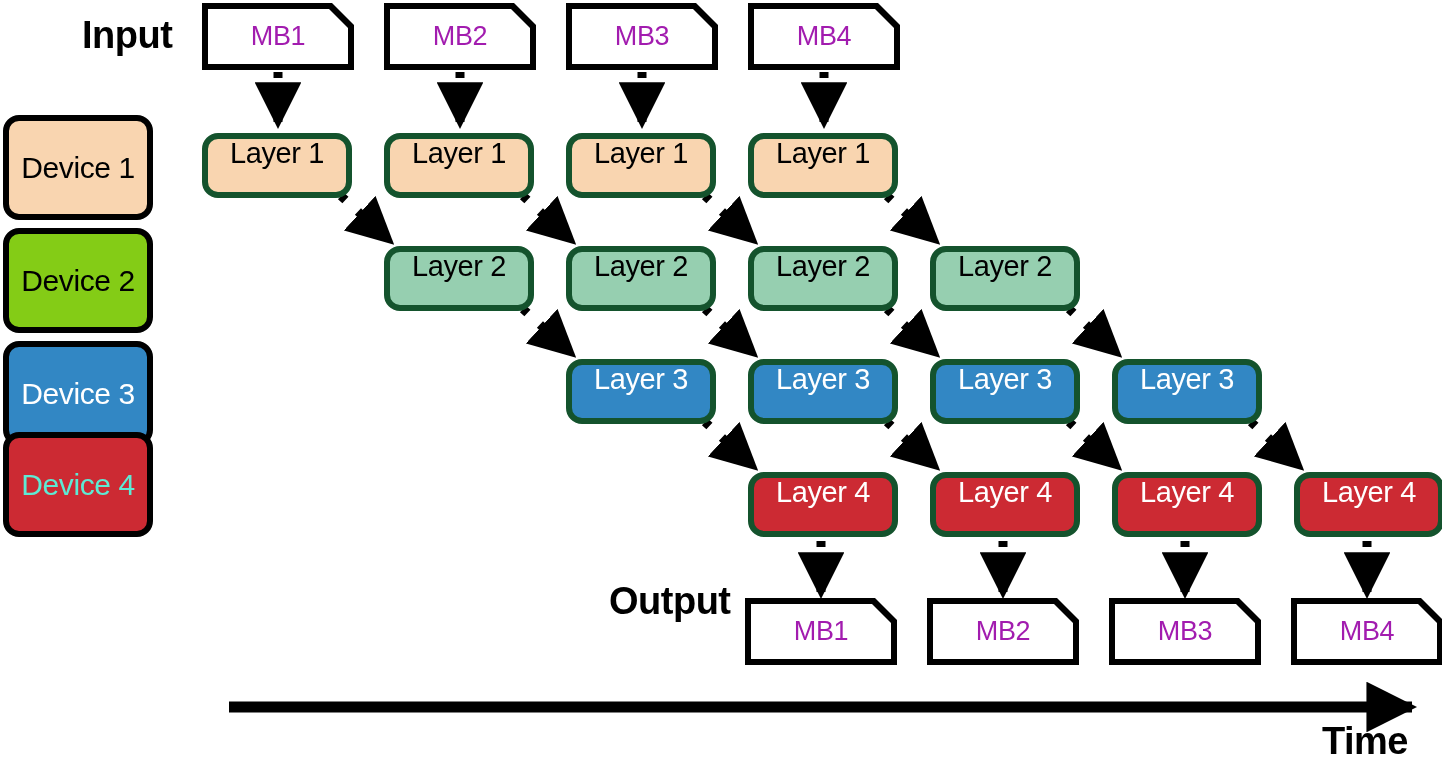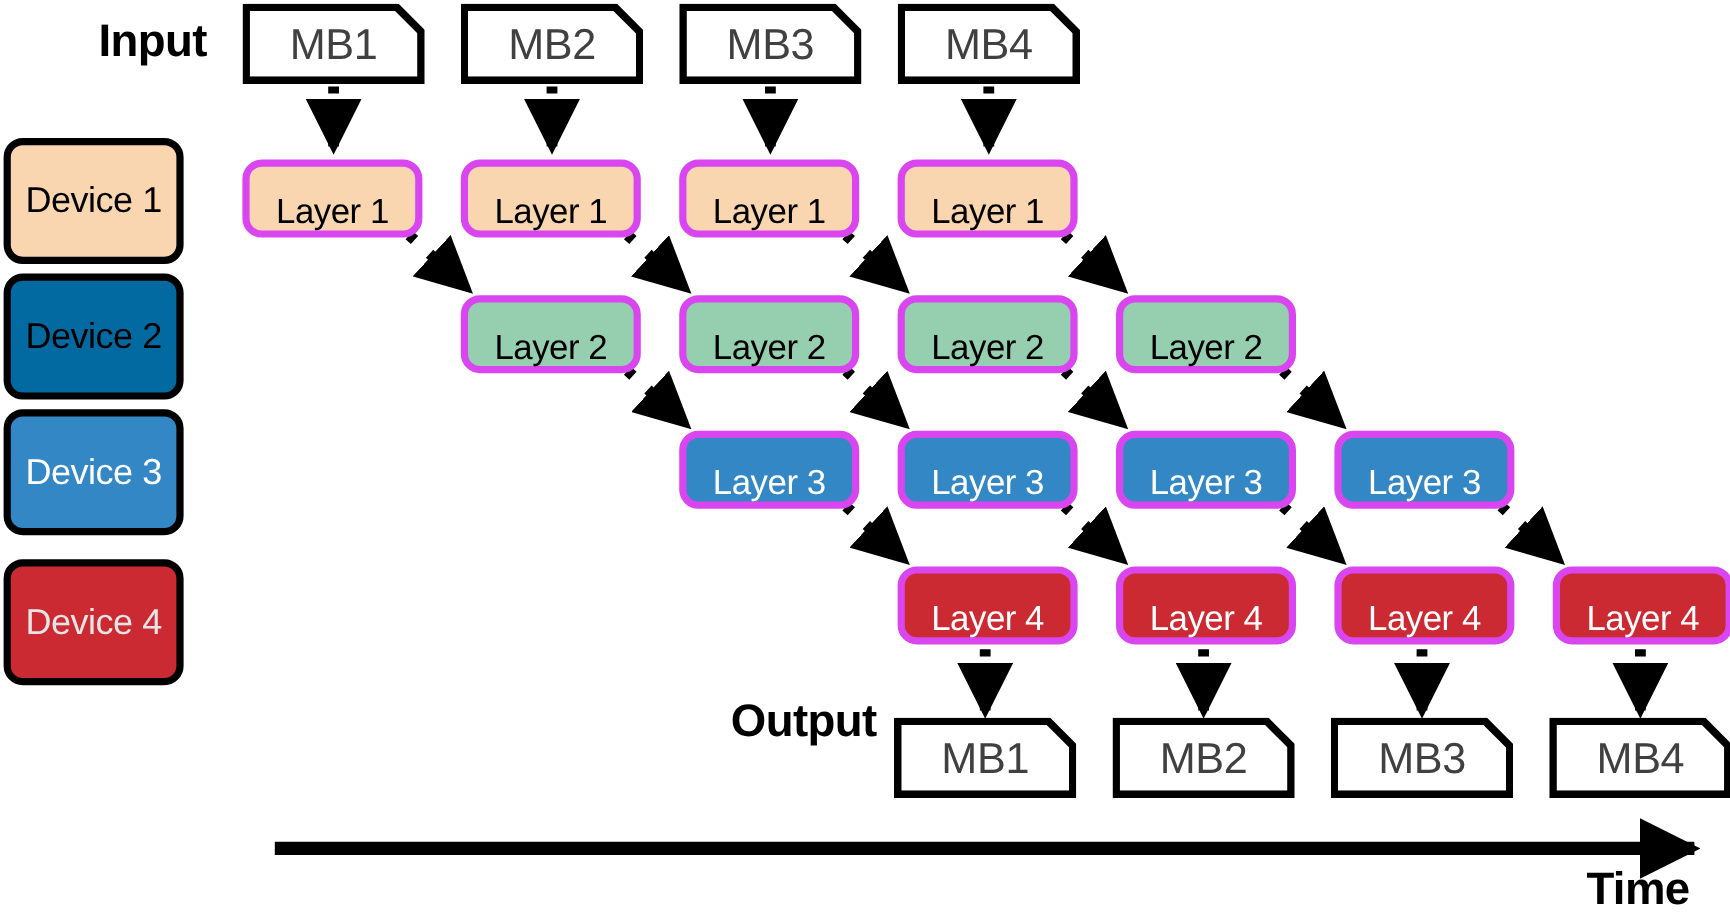--- a/index.html
+++ b/index.html
@@ -43,24 +43,24 @@
     justify-content: center;
     font-size: 30px;
     line-height: 1;
     letter-spacing: -0.4px;
   }
 
   
   .layer-box {
     width: 150px;
     height: 65px;
-    border: 6px solid #d946ef;
+    border: 6px solid #14532d;
     border-radius: 16px;
     display: flex;
-    align-items: flex-end;
+    align-items: flex-start;
     justify-content: center;
     font-size: 29px;
     line-height: 1;
     letter-spacing: -0.4px;
     z-index: 5;
   }
 
   
   .mb-box {
     width: 152px;
@@ -80,22 +80,22 @@
     background: #fff;
     -webkit-clip-path: polygon(0 0, calc(100% - 19px) 0, 100% 19px, 100% 100%, 0 100%);
     clip-path: polygon(0 0, calc(100% - 19px) 0, 100% 19px, 100% 100%, 0 100%);
   }
   .mb-label {
     position: absolute;
     inset: 0;
     display: flex;
     align-items: center;
     justify-content: center;
-    font-size: 36px;
-    color: #404040;
+    font-size: 27px;
+    color: #a21caf;
     letter-spacing: -0.3px;
     line-height: 1;
   }
 
   
   #arrows {
     position: absolute;
     left: 0; top: 0;
     width: 1442px;
     height: 765px;
@@ -185,27 +185,27 @@
   </div>
   <div class="mb-box" style="left:748px; top:3px;">
     <div class="mb-shape"></div>
     <div class="mb-inner"></div>
     <div class="mb-label">MB4</div>
   </div>
 
   <div class="abs device-box" style="left:3px; top:115px; background:#F9D5B0; color:#000;">
     <span>Device 1</span>
   </div>
-  <div class="abs device-box" style="left:3px; top:228px; background:#0369a1; color:#000;">
+  <div class="abs device-box" style="left:3px; top:228px; background:#84cc16; color:#000;">
     <span>Device 2</span>
   </div>
   <div class="abs device-box" style="left:3px; top:341px; background:#3287C4; color:#ffffff;">
     <span>Device 3</span>
   </div>
-  <div class="abs device-box" style="left:3px; top:466px; background:#CC2A33; color:#e5e5e5;">
+  <div class="abs device-box" style="left:3px; top:432px; background:#CC2A33; color:#5eead4;">
     <span>Device 4</span>
   </div>
 
   <div class="abs layer-box" style="left:202px; top:133px; background:#F9D5B0; color:#000;">
     <span>Layer 1</span>
   </div>
   <div class="abs layer-box" style="left:384px; top:133px; background:#F9D5B0; color:#000;">
     <span>Layer 1</span>
   </div>
   <div class="abs layer-box" style="left:566px; top:133px; background:#F9D5B0; color:#000;">

